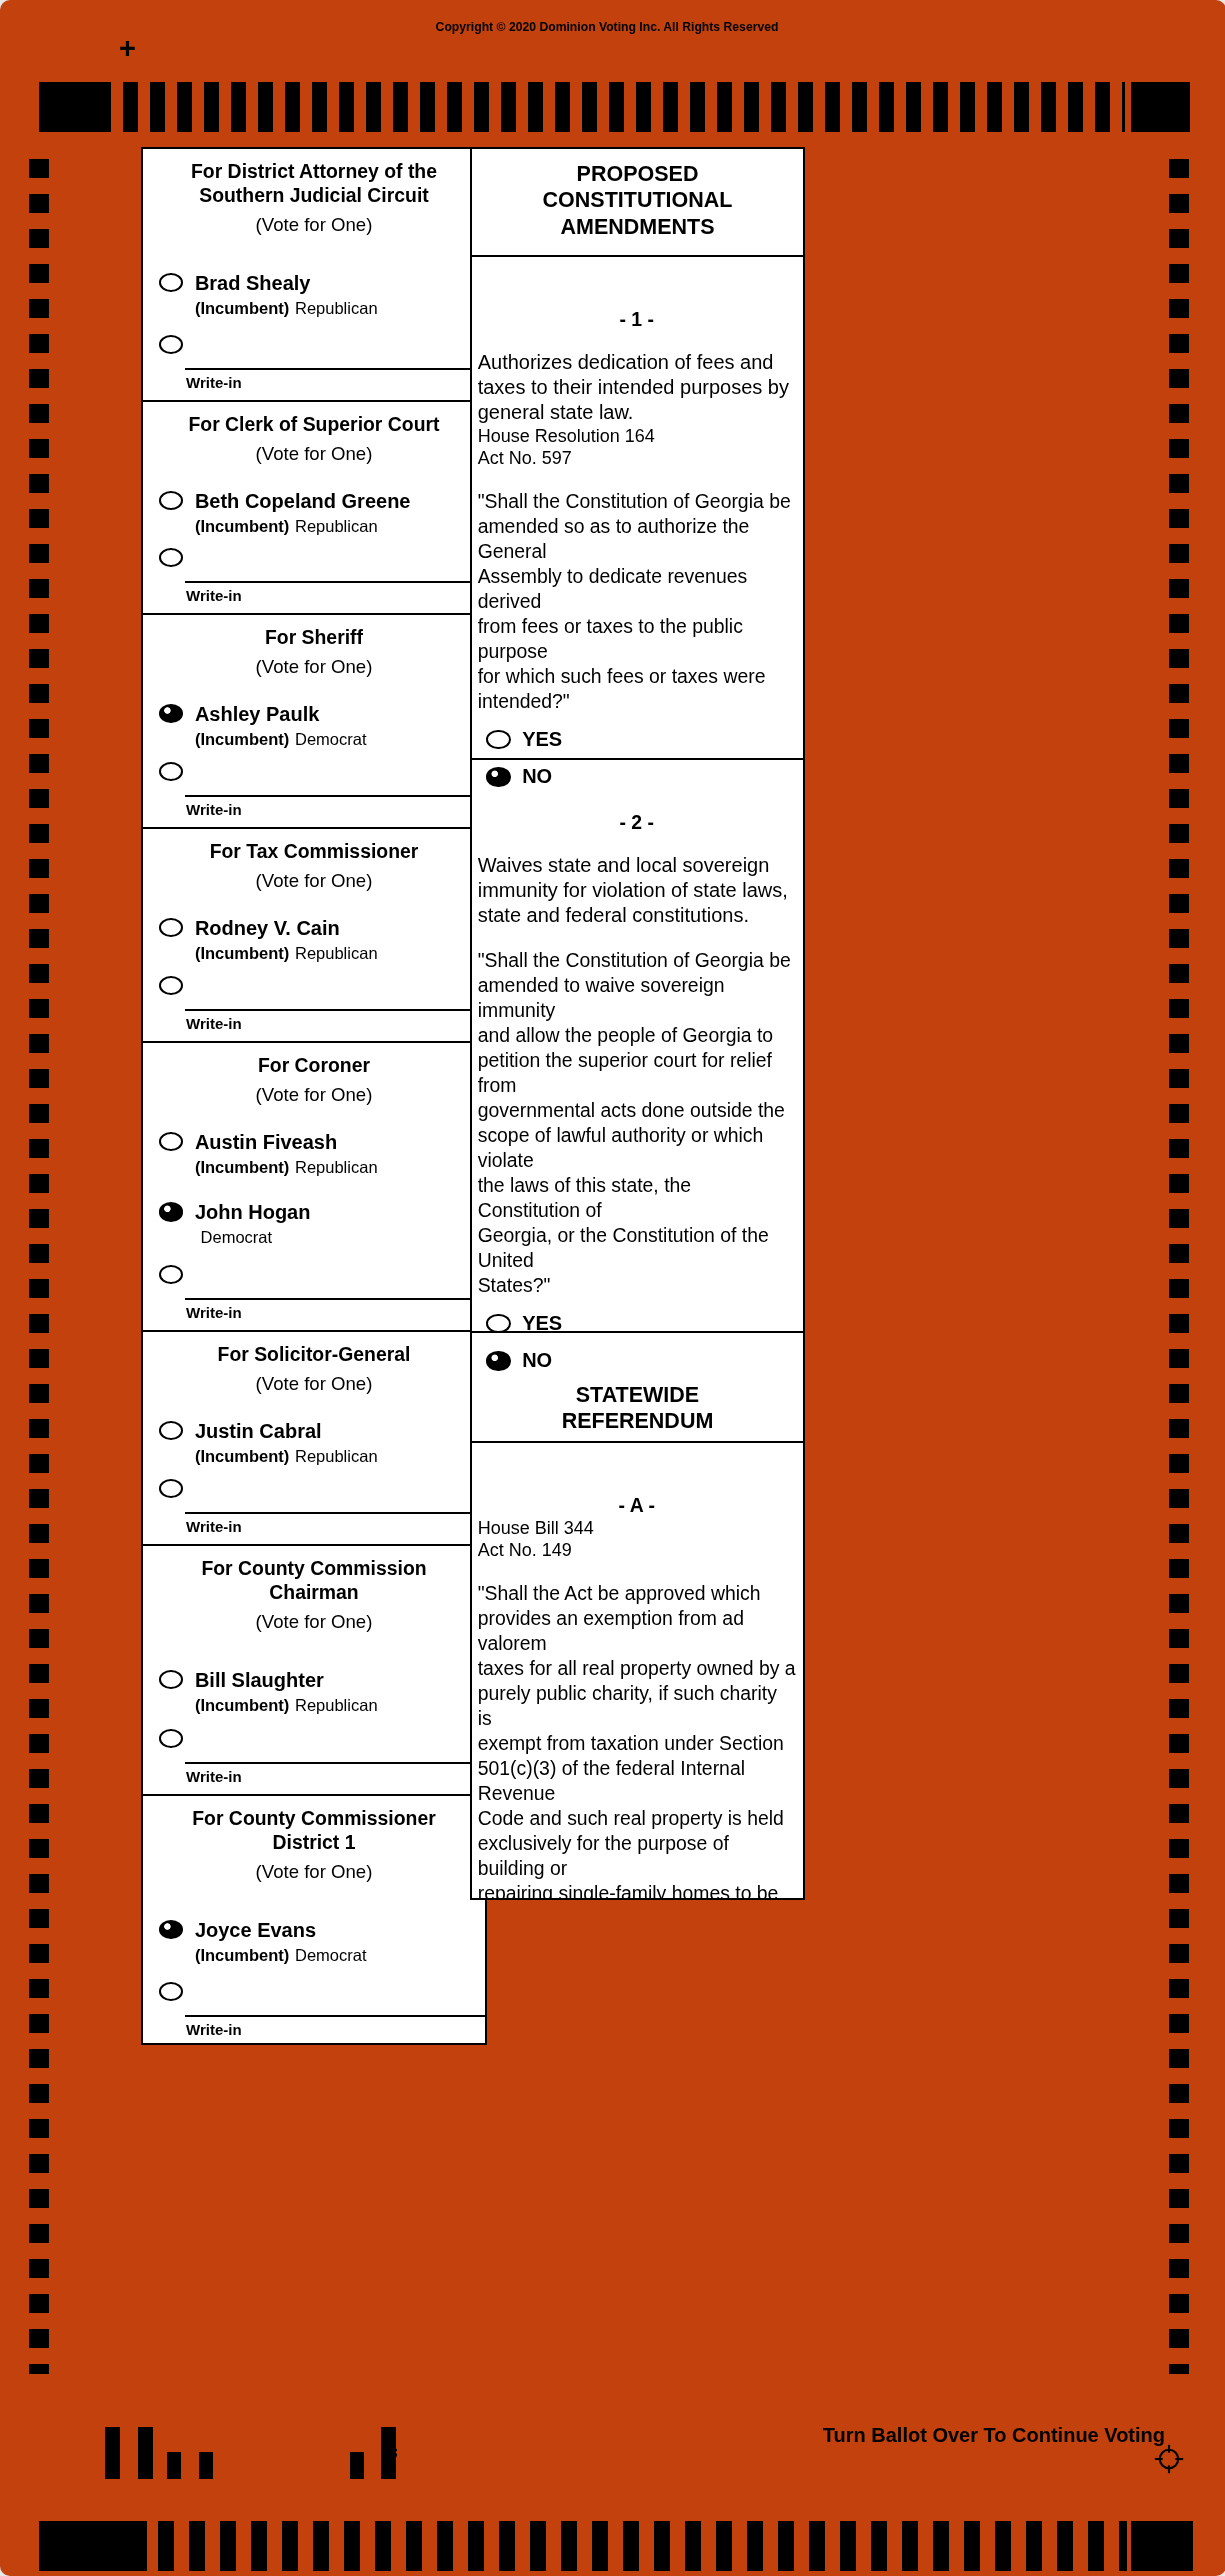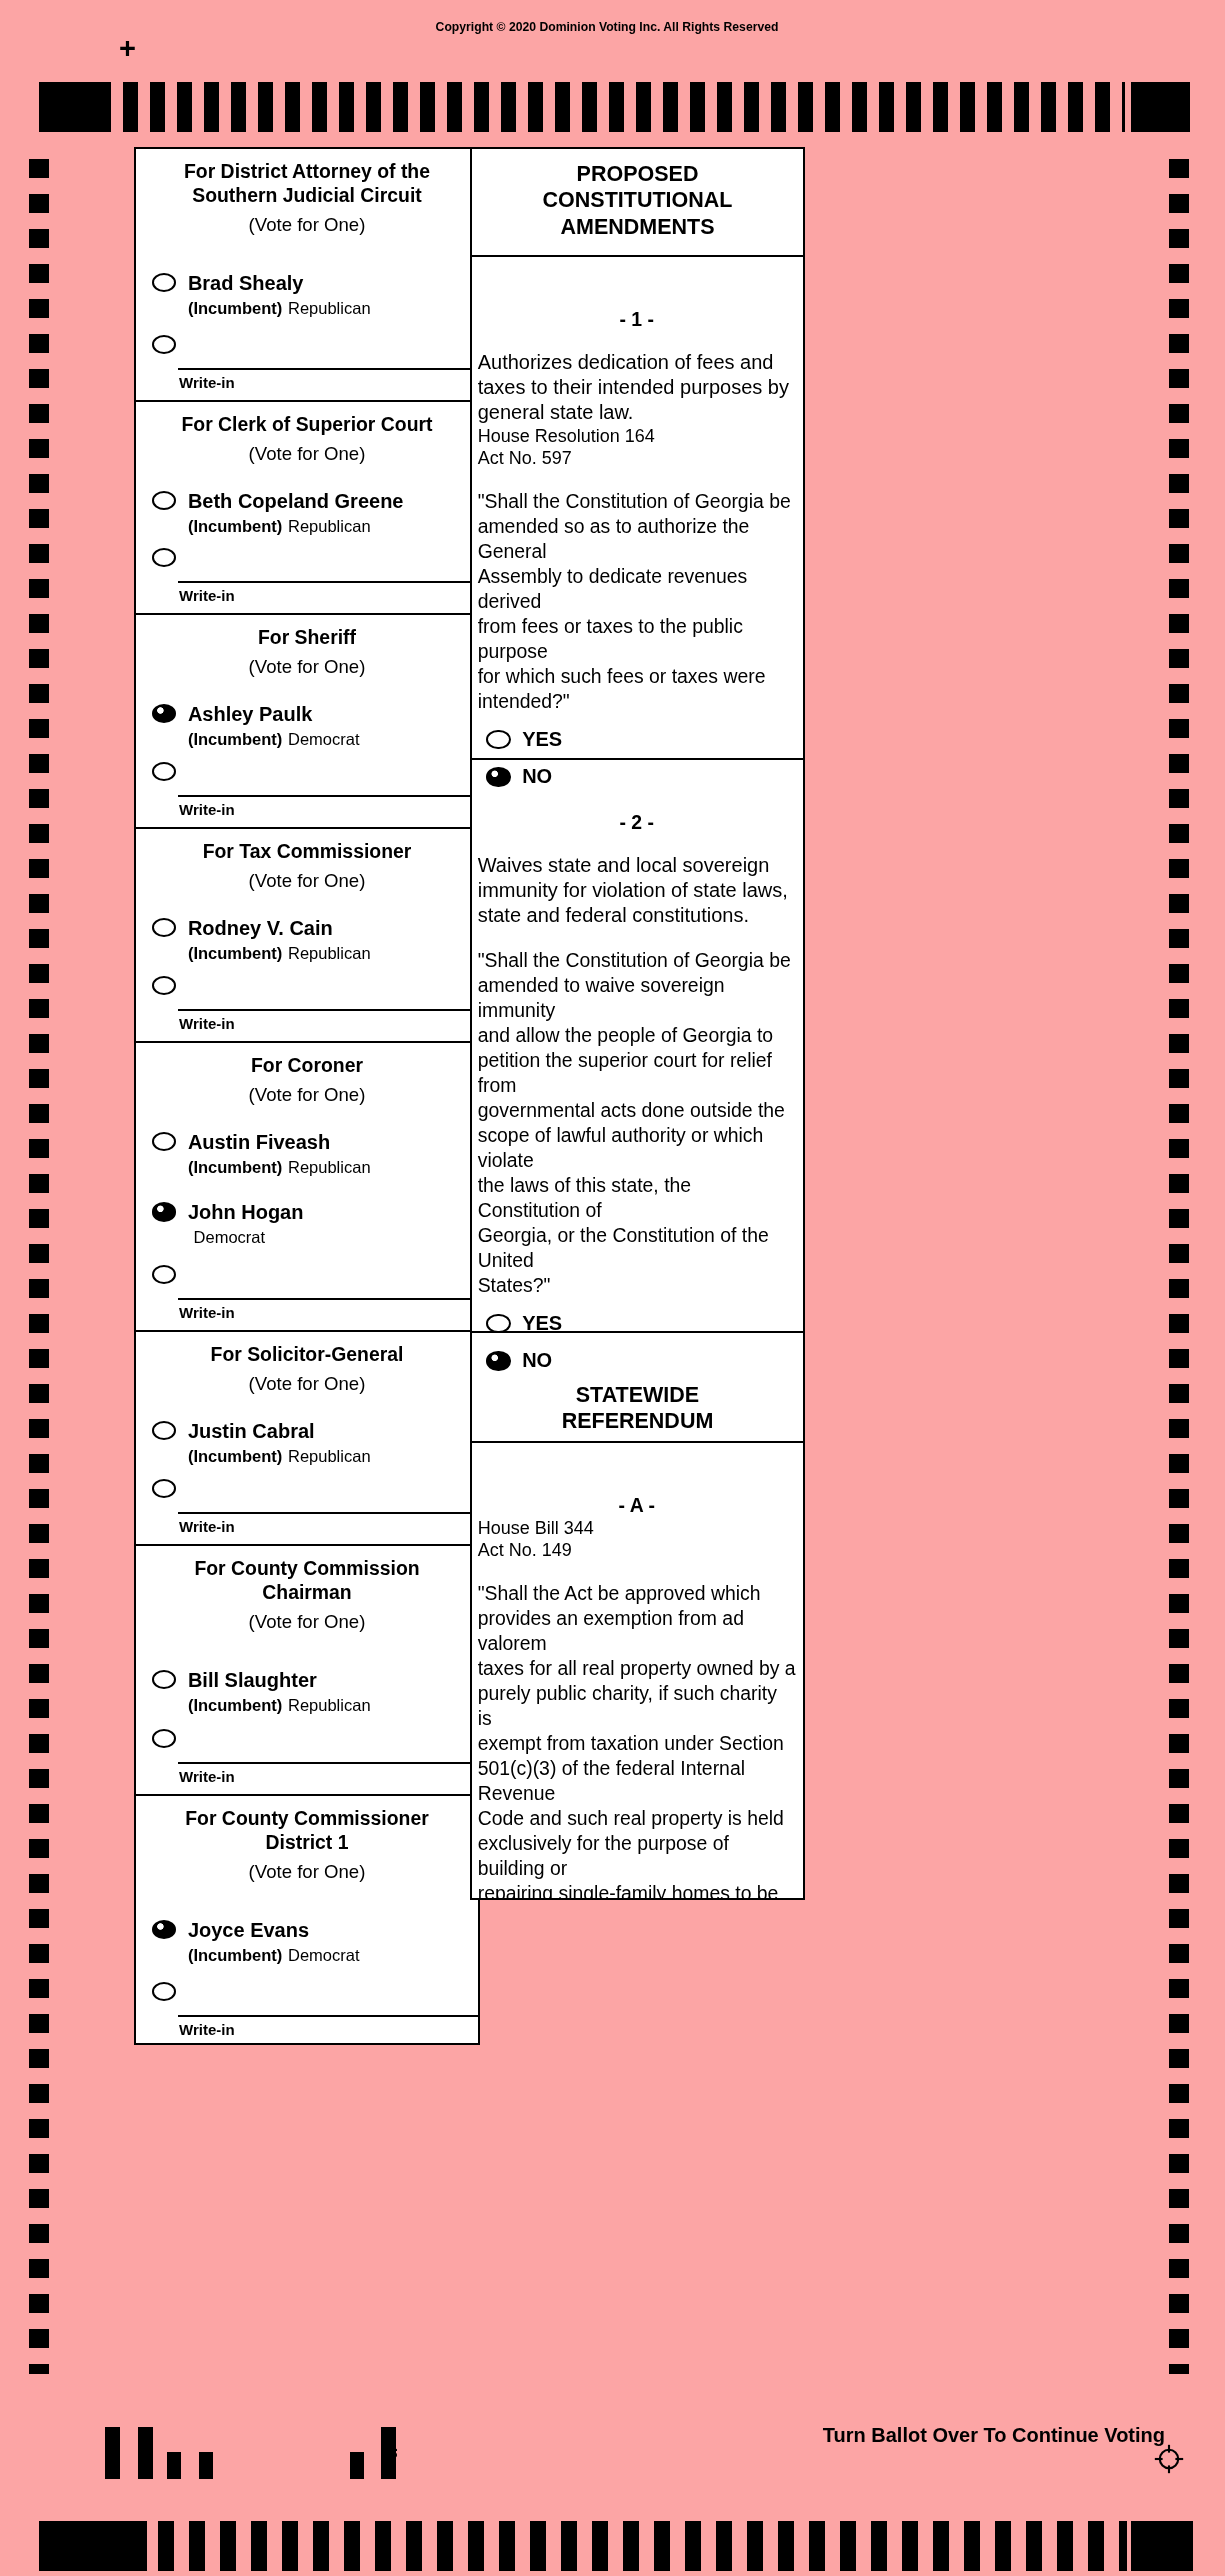--- a/index.html
+++ b/index.html
@@ -1,34 +1,34 @@
 <!DOCTYPE html>
 <html style="font-size:11.5px"><head>
 <meta charset="utf-8">
 <style>
   * { margin:0; padding:0; box-sizing:border-box; }
   body { background:#e8e8e8; font-family:"Liberation Sans", sans-serif; color:#000; }
-  .page { position:relative; width:1226px; height:2576px; background:#fca5a5; margin:0 auto; overflow:hidden; }
+  .page { position:relative; width:1226px; height:2576px; background:#c2410c; margin:0 auto; overflow:hidden;border-radius:10px; }
 
   
   .tm-block { position:absolute; background:#000; }
   .tm-strip-h { position:absolute; height:50px;
     background:repeating-linear-gradient(90deg,#000 0 15px,transparent 15px 27px); }
   .tm-strip-h.bot { background:repeating-linear-gradient(90deg,#000 0 16px,transparent 16px 31px); }
   .tm-strip-v { position:absolute; width:20px;
     background:repeating-linear-gradient(180deg,#000 0 18.6px,transparent 18.6px 35px); }
 
   .plus-mark { position:absolute; left:119px; top:34px; font-size:29px; font-weight:bold; line-height:1; }
   .copyright { position:absolute; left:607px; top:20px; transform:translateX(-50%);
     font-size:12.2px; font-weight:600; white-space:nowrap; }
 
   
   .col { position:absolute; top:147px; border:2.2px solid #000; background:#fff; overflow:hidden;
          display:flex; flex-direction:column; }
-  .col-left  { left:134px; width:346px; height:1898px; }
+  .col-left  { left:141px; width:346px; height:1898px; }
   .col-right { left:470px; width:335px; height:1753px;gap:37px; }
 
   
   .contest { border-bottom:2.2px solid #000; display:flex; flex-direction:column; padding-top:10px; }
   .contest:last-child { border-bottom:none; }
   .c-title { font-size:19.4px; line-height:24px; font-weight:bold; text-align:center; white-space:pre-line; }
   .c-vote  { font-size:18.6px; line-height:23px; text-align:center; margin-top:6px; }
   .cand { display:flex; align-items:flex-start; padding-left:16px; margin-top:26px; }
   .cand.first-lg { margin-top:37px; }
   .cinfo { display:flex; flex-direction:column; margin-left:11.5px; }

